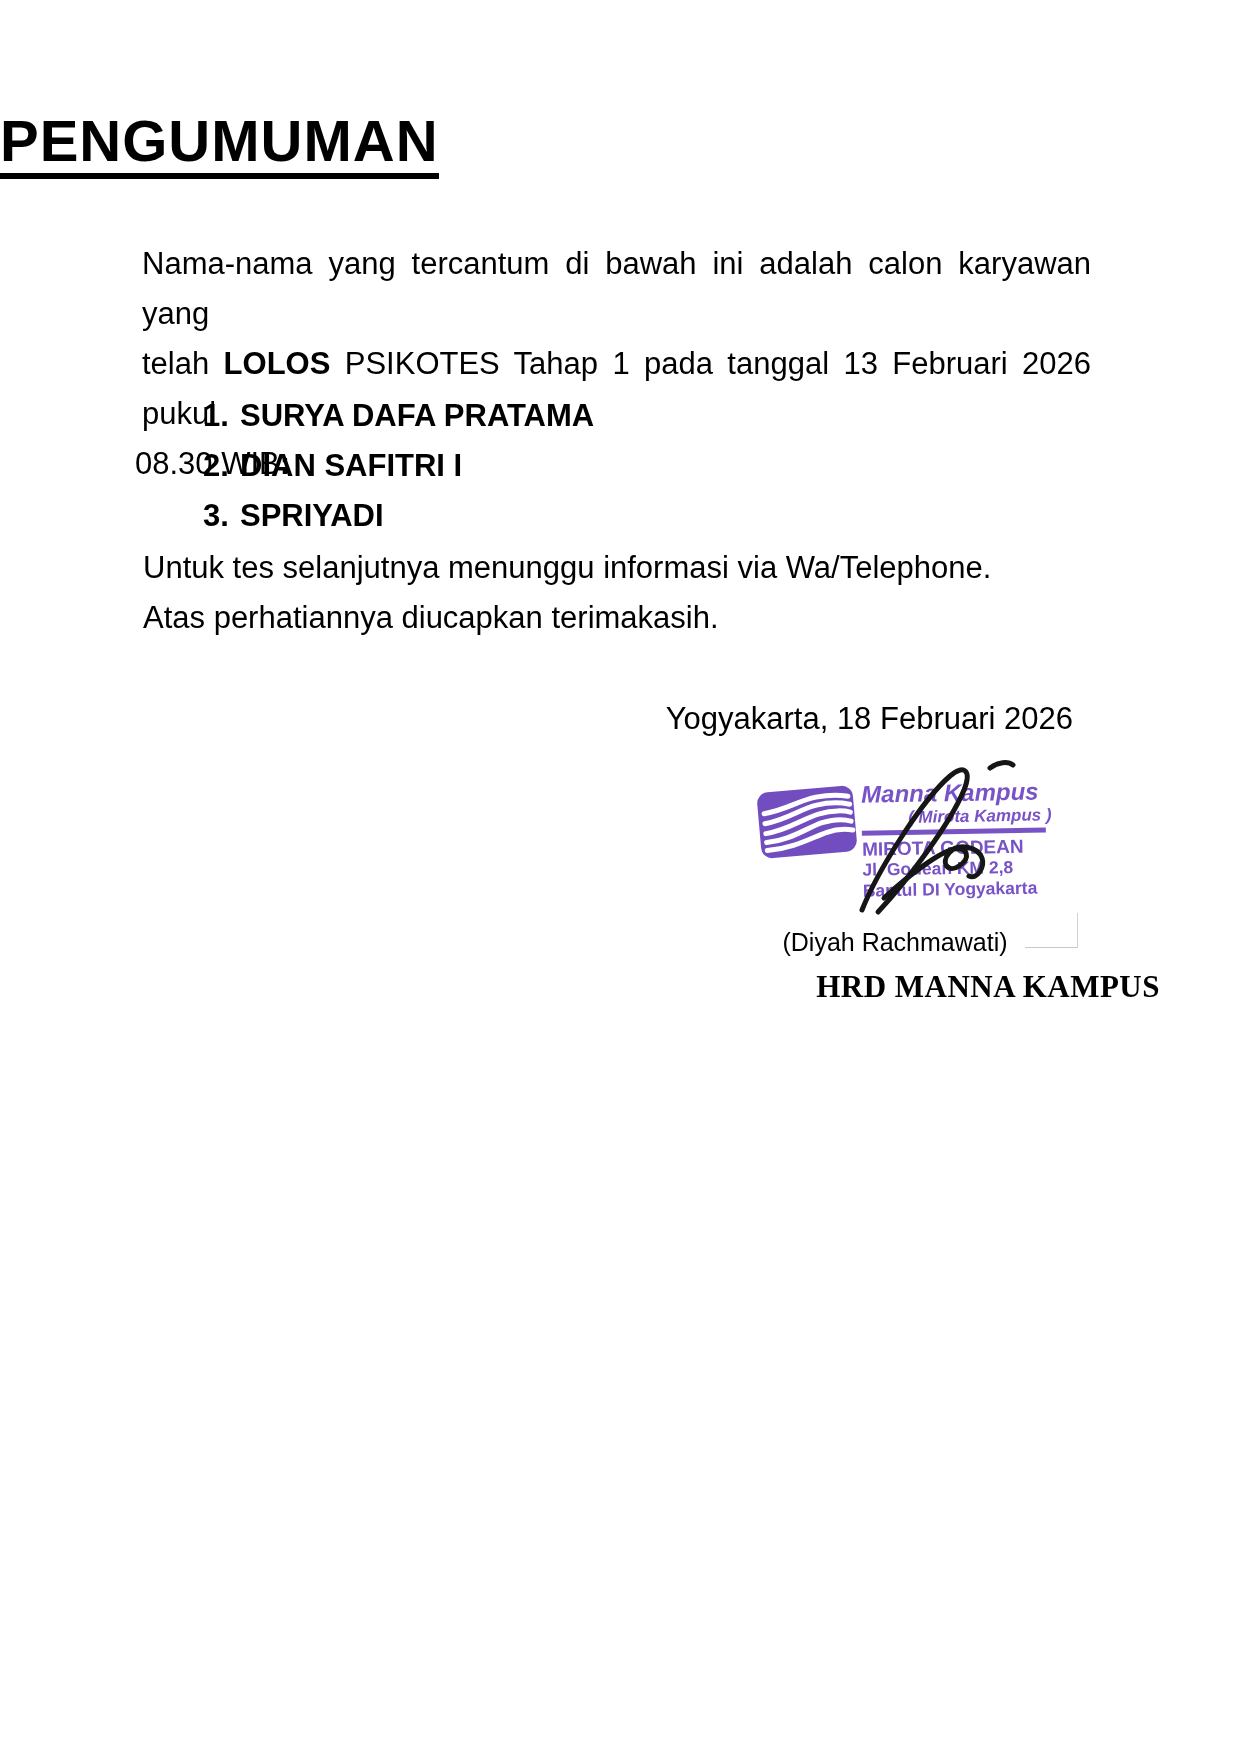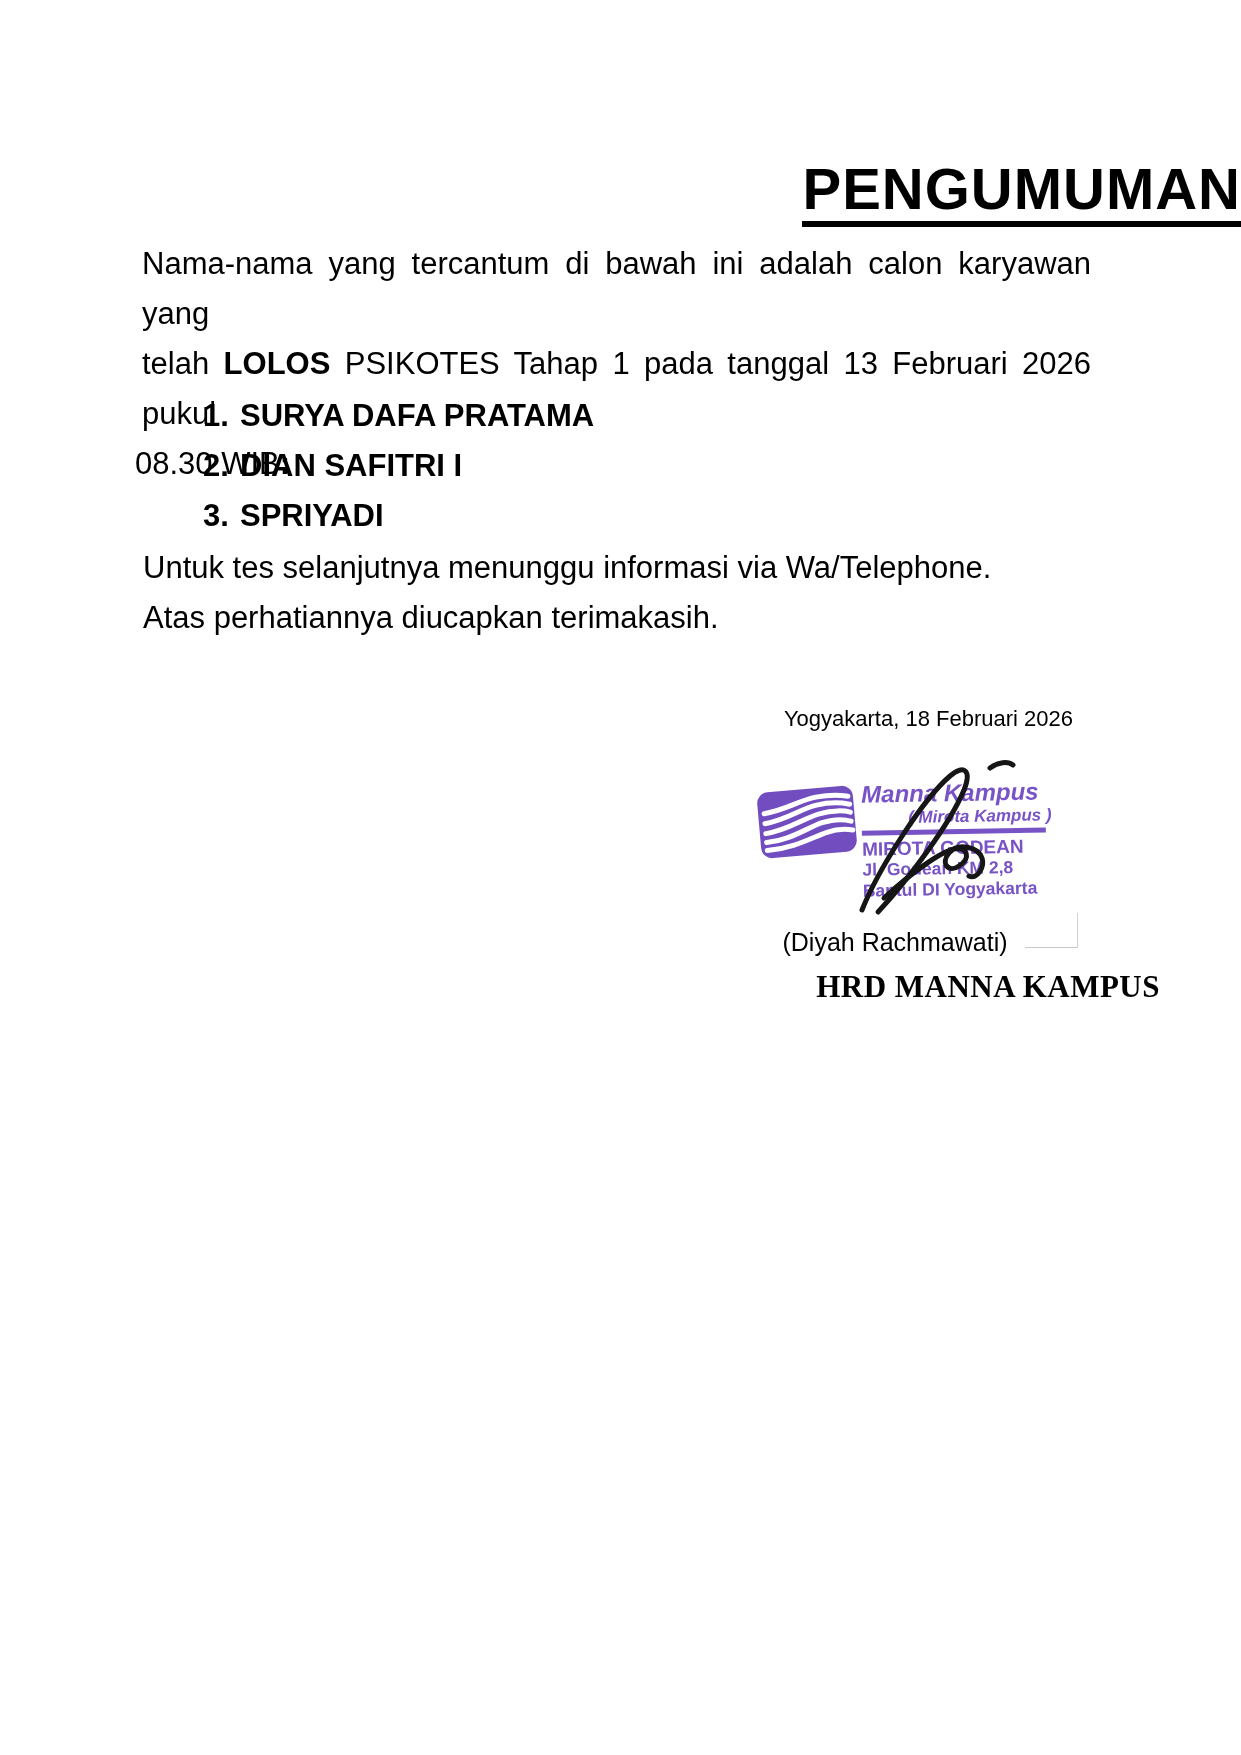--- a/index.html
+++ b/index.html
@@ -3,37 +3,37 @@
 <meta charset="utf-8">
 <style>
   html,body { margin:0; padding:0; background:#e8e8e8; }
   .page {
     position:relative; width:1241px; height:1755px; margin:0 auto;
     background:#ffffff; color:#000;
     font-family:"Liberation Sans","DejaVu Sans",sans-serif;
     overflow:hidden;
   }
   
-  .title-wrap { position:absolute; top:112px; left:0; width:1241px; text-align:right;margin-top:48px; }
+  .title-wrap { position:absolute; top:112px; left:0; width:1241px; text-align:left; }
   .title {
     display:inline-block; font-size:58px; font-weight:bold; letter-spacing:1px;
     border-bottom:6px solid #000; padding-bottom:3px; line-height:1.0;
   }
   
   .para { position:absolute; left:135px; top:239px; width:956px; font-size:31px; line-height:50px; }
   .pline { white-space:normal; }
   .just { text-align:justify; text-align-last:justify; text-justify:inter-word;margin-left:7px; }
   
   .list { position:absolute; left:135px; top:391px; width:956px; font-size:31px; line-height:50px; font-weight:bold; }
   .item { padding-left:68px; }
   .num { display:inline-block; width:37px; }
   
   .closing { position:absolute; left:143px; top:543px; width:956px; font-size:31px; line-height:50px; }
   
-  .dateline { position:absolute; left:135px; top:694px; width:956px; font-size:22px; line-height:50px;
+  .dateline { position:absolute; left:135px; top:694px; width:956px; font-size:31px; line-height:50px;
               text-align:right; padding-right:18px; box-sizing:border-box; }
   
   .sig { position:absolute; left:600px; top:745px; width:560px; height:310px; }
   .stamp-logo { position:absolute; left:158px; top:43px; transform:rotate(-5deg); opacity:.95; }
   .stamp-text {
     position:absolute; left:262px; top:36px; width:190px;
     color:#6d45c2; opacity:.92; transform:rotate(-1deg);
     font-weight:bold; line-height:1.0;
   }
   .st1 { font-size:24px; font-style:italic; letter-spacing:0px; }

